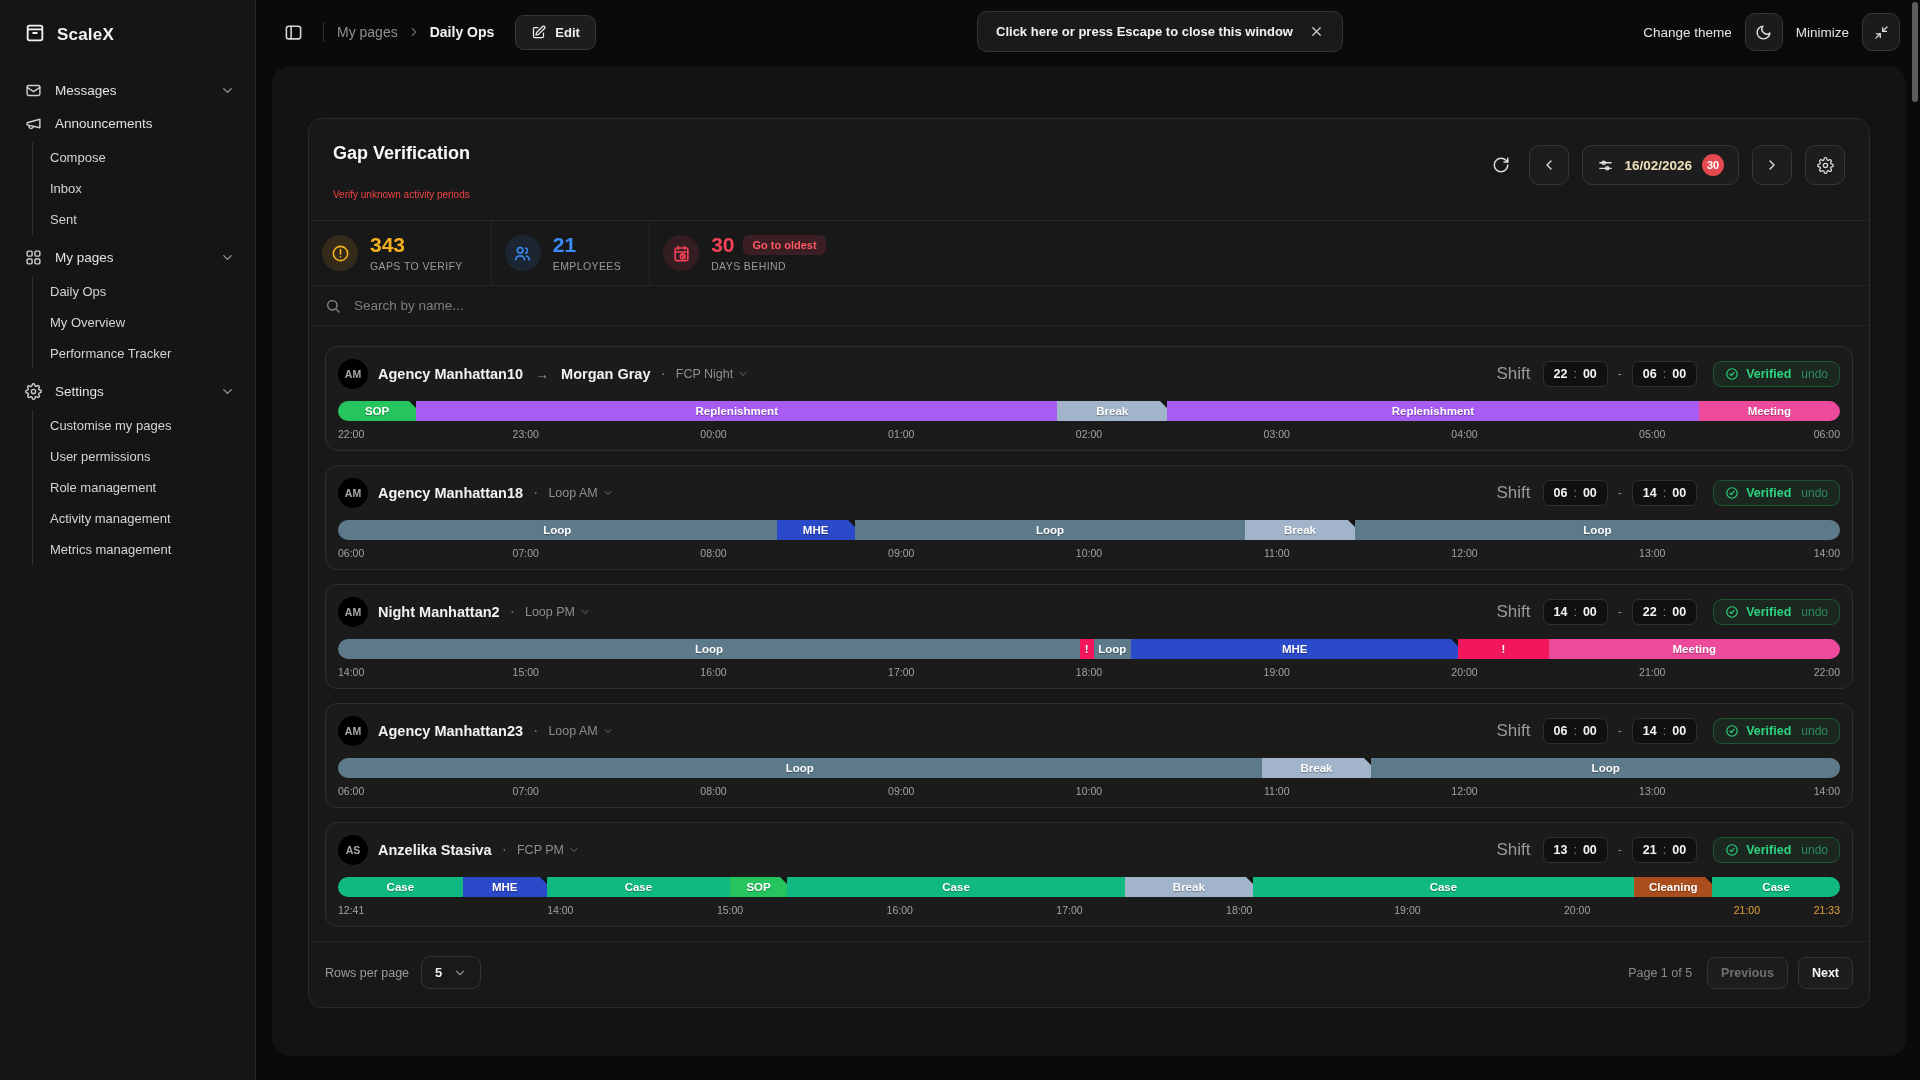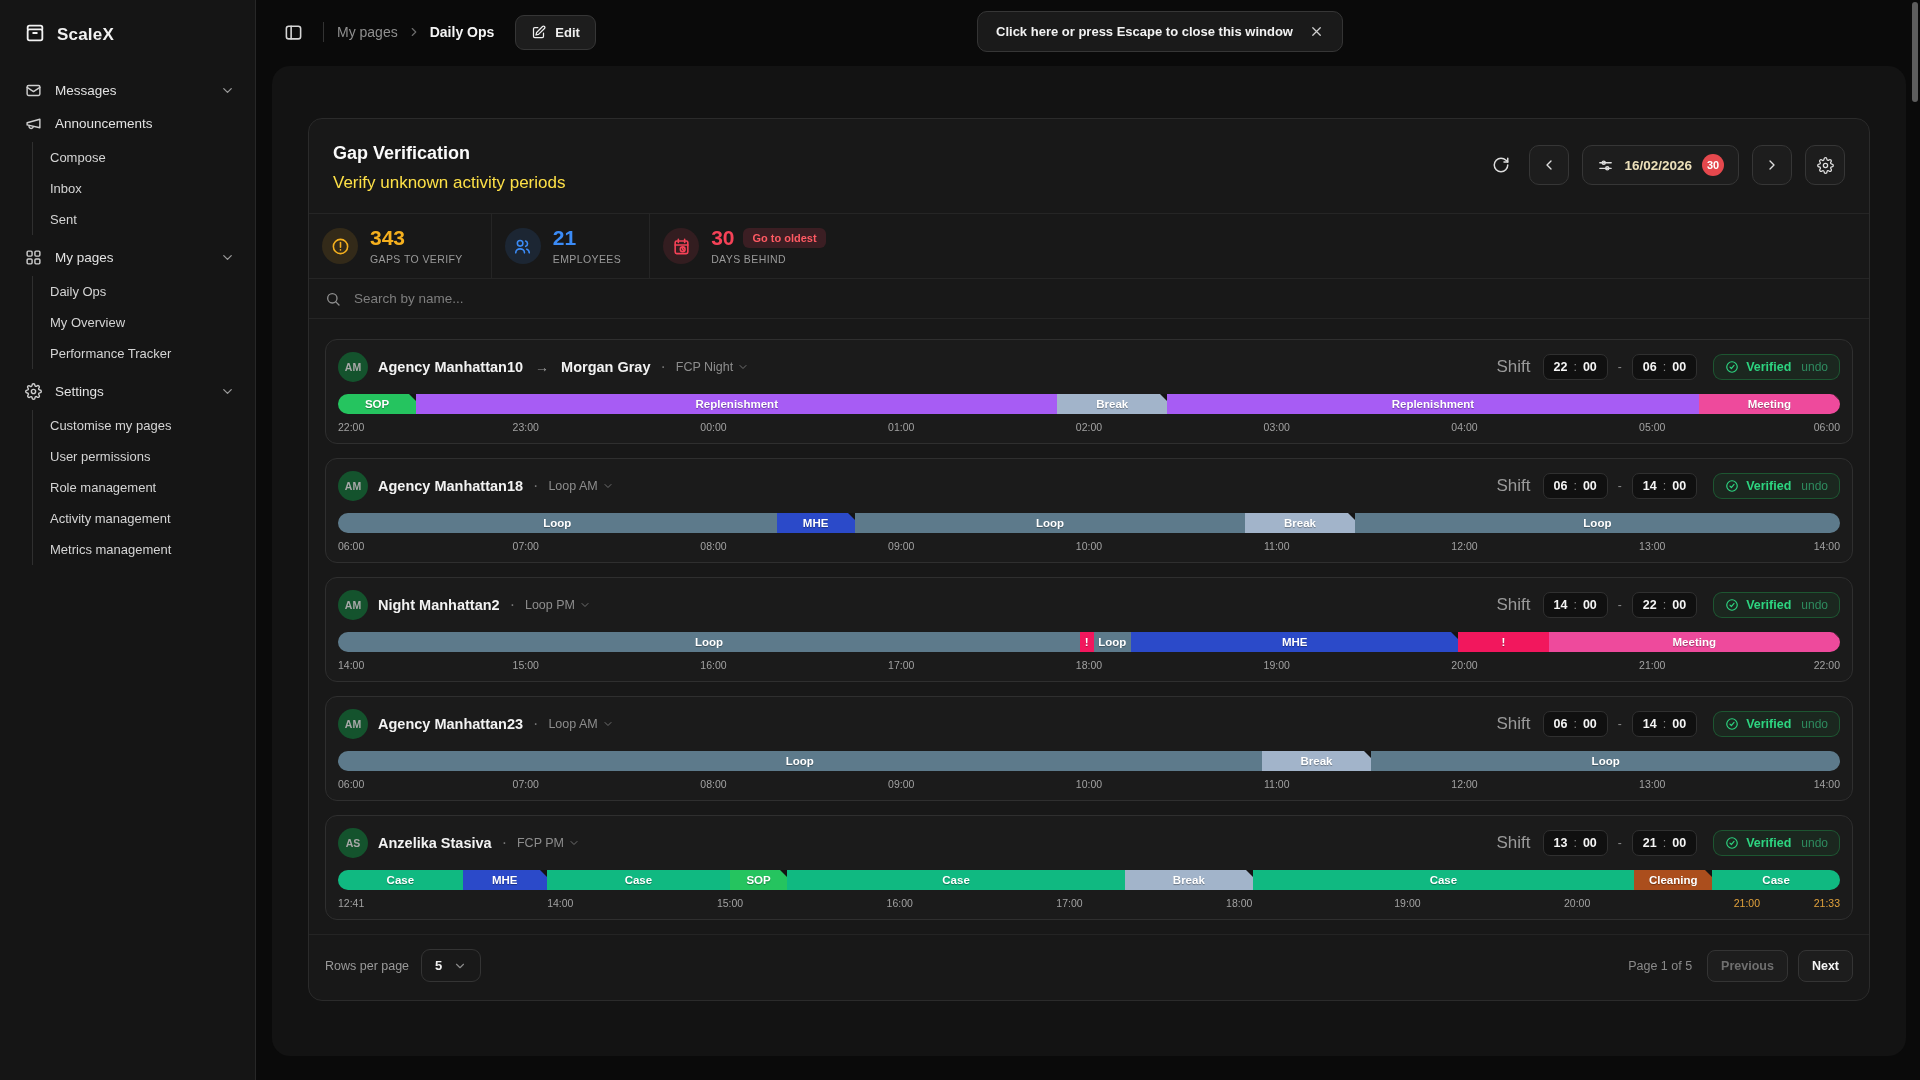--- a/index.html
+++ b/index.html
@@ -35,21 +35,21 @@
   .toast .x { color:#cfcfcf; display:flex; cursor:pointer; }
   .tb-right { margin-left:auto; display:flex; align-items:center; gap:13px; }
   .tb-label { font-size:13.5px; color:#e4e4e4; }
   .tb-iconbtn { width:38px; height:38px; border:1px solid #363636; background:#1b1b1b; border-radius:10px; display:flex; align-items:center; justify-content:center; color:#e2e2e2; cursor:pointer; }
 
   
   .panel { flex:1; margin:2px 14px 24px 16px; background:#131313; border-radius:18px; overflow:hidden; }
   .card { margin:52px 36px 0; background:#181818; border:1px solid #2b2b2b; border-radius:14px; overflow:hidden; }
   .card-head { display:flex; align-items:flex-start; justify-content:space-between; padding:24px 24px 20px; }
   .card-title { font-size:18px; font-weight:bold; color:#fafafa; }
-  .card-sub { margin-top:9px; font-size:17px; color:#fde047; }
+  .card-sub { margin-top:25px; font-size:10px; color:#ef4444; }
   .head-controls { display:flex; align-items:center; gap:13px; margin-top:2px; }
   .ghost-btn { color:#dcdcdc; display:flex; padding:6px; cursor:pointer; }
   .ctl-btn { height:40px; min-width:40px; border:1px solid #363636; background:#1d1d1d; border-radius:10px; display:flex; align-items:center; justify-content:center; color:#dedede; cursor:pointer; }
   .date-btn { gap:10px; padding:0 14px; }
   .date-text { font-size:13.5px; font-weight:bold; color:#ece0ba; }
   .date-badge { width:22px; height:22px; border-radius:50%; background:#e5484d; color:#fff; font-size:11px; font-weight:bold; display:flex; align-items:center; justify-content:center; }
 
   
   .stats { display:flex; border-top:1px solid #252525; border-bottom:1px solid #252525; }
   .stat { display:flex; align-items:center; gap:12px; padding:13px 28px 13px 13px; border-right:1px solid #252525; }
@@ -63,21 +63,21 @@
 
   
   .search-row { display:flex; align-items:center; gap:11px; padding:11px 16px; border-bottom:1px solid #252525; color:#8f8f8f; }
   .search-row input { background:transparent; border:none; outline:none; color:#e2e2e2; font-size:13.5px; width:520px; font-family:inherit; }
   .search-row input::placeholder { color:#7e7e7e; }
 
   
   .rows { padding:20px 16px 14px; display:flex; flex-direction:column; gap:14px; }
   .rowbox { border:1px solid #2f2f2f; background:#1b1b1b; border-radius:12px; padding:12px 12px 6px; }
   .row-head { display:flex; align-items:center; gap:10px; }
-  .avatar { width:30px; height:30px; border-radius:50%; background:#14532d; color:#a8a8a8; font-size:10.5px; font-weight:bold; display:flex; align-items:center; justify-content:center; }
+  .avatar { width:30px; height:30px; border-radius:50%; background:#000000; color:#a8a8a8; font-size:10.5px; font-weight:bold; display:flex; align-items:center; justify-content:center; }
   .r-name { font-size:14.5px; font-weight:bold; color:#f2f2f2; }
   .r-arrow { color:#9a9a9a; font-size:14px; padding:0 2px; }
   .r-dot { color:#757575; }
   .r-role { font-size:12.5px; color:#8d8d8d; cursor:pointer; display:flex; align-items:center; gap:4px; }
   .r-role .chev { color:#6e6e6e; display:flex; }
   .spacer { flex:1; }
   .shift-label { font-size:17px; color:#9a9a9a; margin-right:2px; }
   .tbox { background:#101010; border:1px solid #303030; border-radius:7px; padding:5px 10px; font-size:12.5px; color:#f5f5f5; display:inline-flex; gap:6px; cursor:pointer; }
   .tbox b { font-weight:bold; }
   .tbox i { font-style:normal; color:#8a8a8a; }
@@ -223,20 +223,37 @@
               <path d="M18.5 2.5a2.1 2.1 0 0 1 3 3L12 15l-4 1 1-4Z"></path>
             </svg>
           </span>
         <span>Edit</span>
       </button>
       <div class="toast">
         <span>Click here or press Escape to close this window</span>
         <span class="x" id="toast-x">
             <svg width="15" height="15" viewBox="0 0 24 24" fill="none" stroke="currentColor" stroke-width="2" stroke-linecap="round" stroke-linejoin="round">
               <path d="M18 6 6 18M6 6l12 12"></path>
+            </svg>
+          </span>
+      </div>
+      <div class="tb-right">
+        <span class="tb-label">Change theme</span>
+        <span class="tb-iconbtn" id="moon-btn">
+            <svg width="17" height="17" viewBox="0 0 24 24" fill="none" stroke="currentColor" stroke-width="2" stroke-linecap="round" stroke-linejoin="round">
+              <path d="M21 12.8A9 9 0 1 1 11.2 3a7 7 0 0 0 9.8 9.8z"></path>
+            </svg>
+          </span>
+        <span class="tb-label">Minimize</span>
+        <span class="tb-iconbtn" id="min-btn">
+            <svg width="15" height="15" viewBox="0 0 24 24" fill="none" stroke="currentColor" stroke-width="2" stroke-linecap="round" stroke-linejoin="round">
+              <polyline points="4 14 10 14 10 20"></polyline>
+              <polyline points="20 10 14 10 14 4"></polyline>
+              <line x1="14" y1="10" x2="21" y2="3"></line>
+              <line x1="3" y1="21" x2="10" y2="14"></line>
             </svg>
           </span>
       </div>
     </header>
 
     <div class="panel">
       <div class="card">
 
         <div class="card-head">
           <div>

